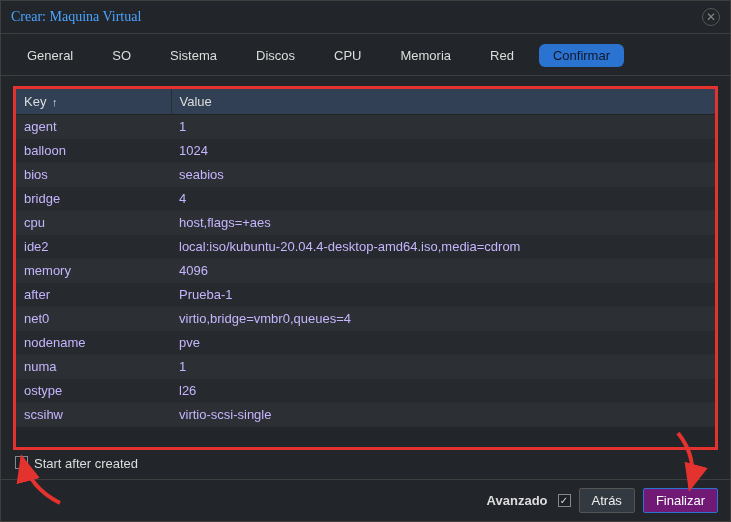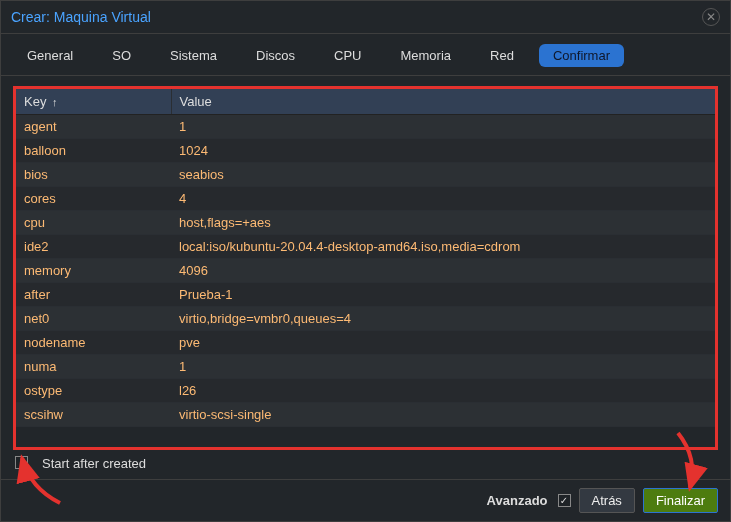--- a/index.html
+++ b/index.html
@@ -19,20 +19,21 @@
     border: 1px solid #3e3e3e;
     display: flex;
     flex-direction: column;
   }
   .titlebar {
     display: flex;
     justify-content: space-between;
     align-items: center;
     padding: 7px 10px;
     border-bottom: 1px solid #3e3e3e;
+    font-family: Liberation Serif, serif;
   }
   .titlebar .title { color: #4aa3ff; font-size: 14px; }
   .close-btn {
     width: 18px; height: 18px;
     border: 1px solid #555; border-radius: 50%;
     display: flex; align-items: center; justify-content: center;
     color: #888; font-size: 12px; line-height: 1;
     cursor: pointer;
   }
   .tabs {
@@ -77,28 +78,28 @@
     color: #ddd;
     text-align: left;
     font-weight: normal;
     padding: 5px 8px;
     border-bottom: 1px solid #222;
   }
   thead th:first-child { width: 155px; border-right: 1px solid #2a2e33; }
   thead th .sort-arrow { font-size: 11px; margin-left: 2px; }
   tbody td {
     padding: 4px 8px;
-    color: #fdba74;
+    color: #c4b5fd;
     border-bottom: 1px solid #2a2e33;
   }
   tbody tr:nth-child(odd) td { background: #2c3034; }
   tbody tr:nth-child(even) td { background: #26292d; }
   .start-row {
     display: flex;
-    gap: 14px;
+    gap: 6px;
     padding: 6px 0 2px 2px;
     color: #ddd;
   }
   .checkbox {
     width: 13px; height: 13px;
     border: 1px solid #888;
     background: #1e2226;
     cursor: pointer;
     display: inline-block;
   }
@@ -118,21 +119,21 @@
   .btn {
     border: 1px solid #555;
     background: #333941;
     color: #eee;
     padding: 4px 12px;
     font-size: 13px;
     cursor: pointer;
     border-radius: 2px;
   }
   .btn.primary {
-    background: #4d7c0f;
+    background: #701a75;
     border-color: #2b73d1;
     color: #fff;
   }
   .arrow {
     position: absolute;
     pointer-events: none;
   }
   .dialog-wrap { position: relative; }
 </style>
 </head>
@@ -178,21 +179,21 @@
               </tr>
               <tr>
                 <td>balloon</td>
                 <td>1024</td>
               </tr>
               <tr>
                 <td>bios</td>
                 <td>seabios</td>
               </tr>
               <tr>
-                <td>cores</td>
+                <td>bridge</td>
                 <td>4</td>
               </tr>
               <tr>
                 <td>cpu</td>
                 <td>host,flags=+aes</td>
               </tr>
               <tr>
                 <td>ide2</td>
                 <td>local:iso/kubuntu-20.04.4-desktop-amd64.iso,media=cdrom</td>
               </tr>

